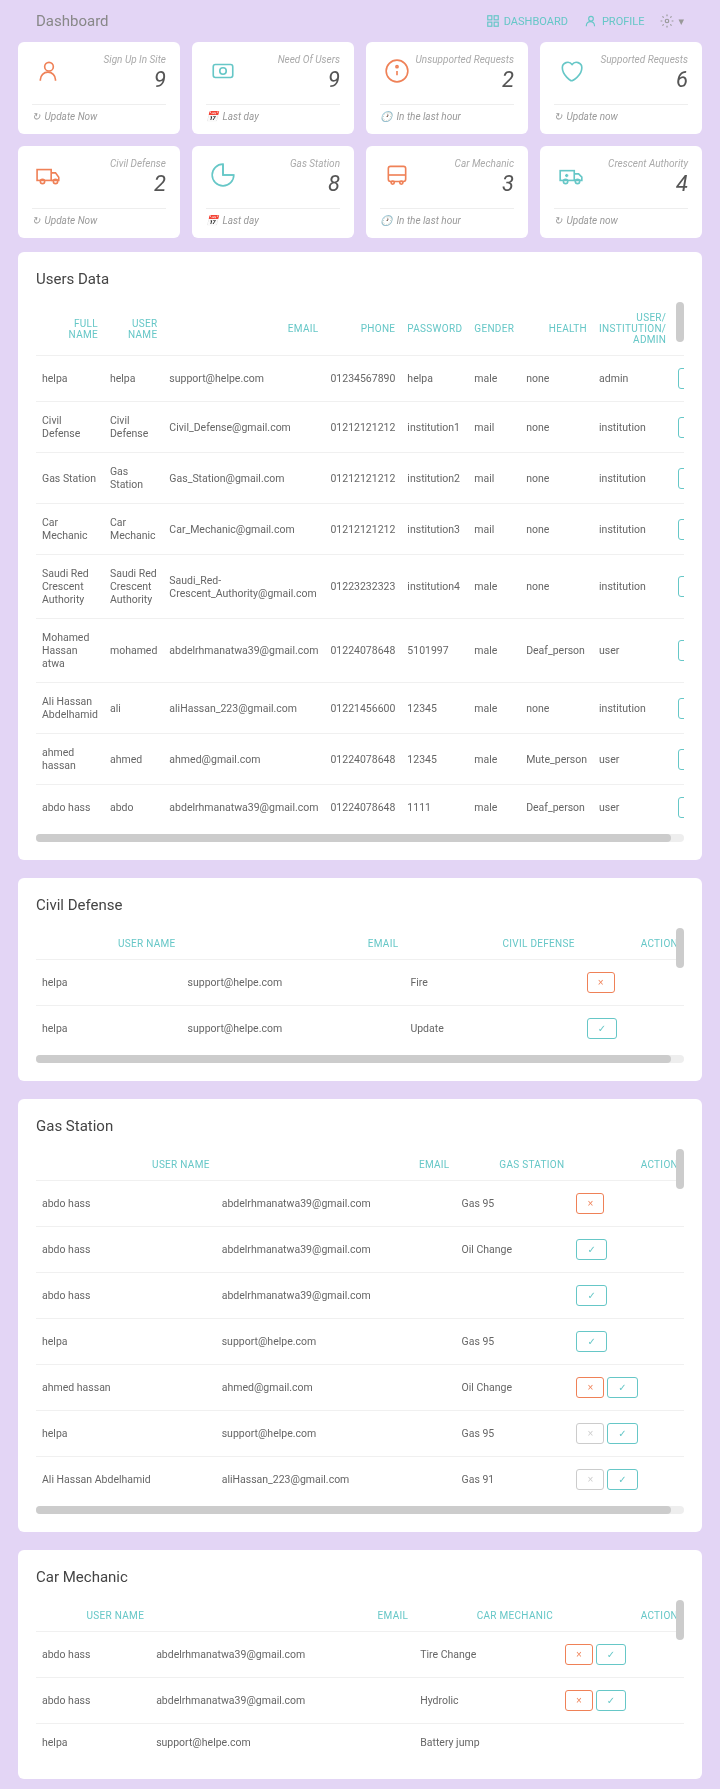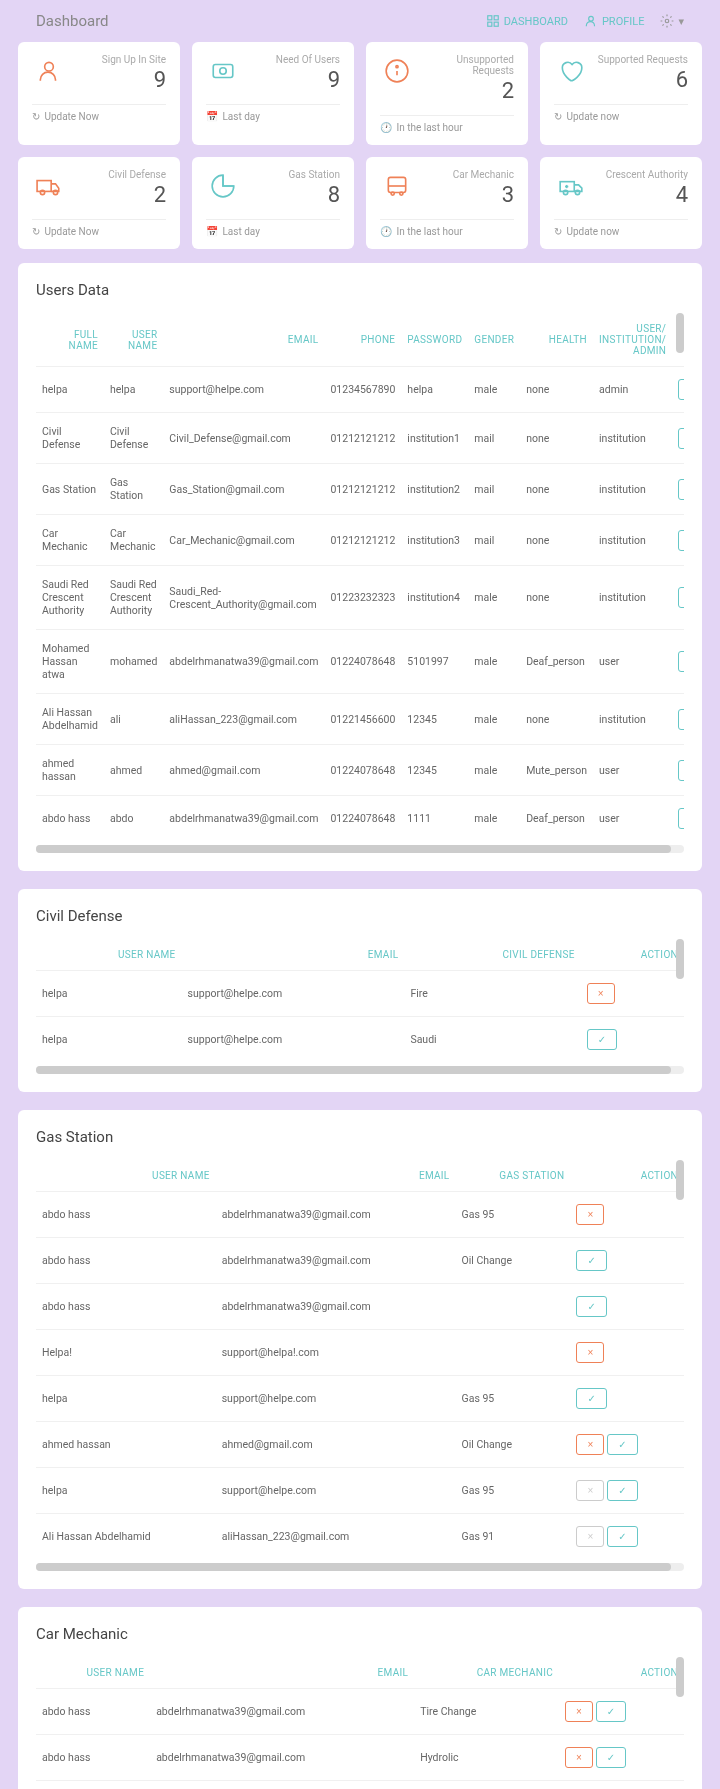--- a/index.html
+++ b/index.html
@@ -4,21 +4,21 @@
 <style>
 * { margin: 0; padding: 0; box-sizing: border-box; }
 body { font-family: -apple-system, BlinkMacSystemFont, "Segoe UI", Roboto, sans-serif; background: #e3d5f5; color: #333; font-size: 12px; }
 .navbar { display: flex; justify-content: space-between; align-items: center; padding: 12px 36px; }
 .navbar-title { color: #888; font-size: 15px; font-weight: 400; }
 .navbar-right { display: flex; gap: 16px; align-items: center; }
 .nav-link { color: #66c7c7; font-size: 11px; text-decoration: none; display: flex; align-items: center; gap: 4px; }
 .nav-link svg { width: 14px; height: 14px; }
 .gear { color: #999; }
 .container { padding: 0 18px 18px; }
-.cards { display: grid; grid-template-columns: repeat(4, 1fr); gap: 12px; margin-bottom: 14px; }
+.cards { display: grid; grid-template-columns: repeat(4, 1fr); gap: 12px; margin-bottom: 14px; font-style: italic; }
 .card { background: #fff; border-radius: 6px; padding: 12px 14px; }
 .card-top { display: flex; justify-content: space-between; align-items: flex-start; }
 .card-icon { width: 34px; height: 34px; display: flex; align-items: center; justify-content: center; }
 .card-icon svg { width: 26px; height: 26px; }
 .card-right { text-align: right; }
 .card-label { color: #aaa; font-size: 10px; }
 .card-value { font-size: 22px; color: #555; margin-top: 2px; }
 .card-footer { border-top: 1px solid #eee; margin-top: 12px; padding-top: 6px; color: #999; font-size: 10px; display: flex; align-items: center; gap: 4px; }
 .panel { background: #fff; border-radius: 6px; padding: 18px; margin-bottom: 18px; }
 .panel-title { font-size: 15px; color: #444; margin-bottom: 14px; font-weight: 400; }
@@ -338,21 +338,21 @@
           <tbody>
             <tr>
               <td>helpa</td>
               <td>support@helpe.com</td>
               <td>Fire</td>
               <td><button class="btn-sm btn-orange">×</button></td>
             </tr>
             <tr>
               <td>helpa</td>
               <td>support@helpe.com</td>
-              <td>Saudi</td>
+              <td>Update</td>
               <td><button class="btn-sm btn-teal">✓</button></td>
             </tr>
           </tbody>
         </table>
         <div class="scroll-v"></div>
       </div>
     <div class="scrollbar-x"></div>
   </div>
   <div class="panel">
     <div class="panel-title">Gas Station</div>
@@ -379,26 +379,20 @@
               <td>Oil Change</td>
               <td><button class="btn-sm btn-teal">✓</button></td>
             </tr>
             <tr>
               <td>abdo hass</td>
               <td>abdelrhmanatwa39@gmail.com</td>
               <td></td>
               <td><button class="btn-sm btn-teal">✓</button></td>
             </tr>
             <tr>
-              <td>Helpa!</td>
-              <td>support@helpa!.com</td>
-              <td></td>
-              <td><button class="btn-sm btn-orange">×</button></td>
-            </tr>
-            <tr>
               <td>helpa</td>
               <td>support@helpe.com</td>
               <td>Gas 95</td>
               <td><button class="btn-sm btn-teal">✓</button></td>
             </tr>
             <tr>
               <td>ahmed hassan</td>
               <td>ahmed@gmail.com</td>
               <td>Oil Change</td>
               <td><button class="btn-sm btn-orange">×</button><button class="btn-sm btn-teal">✓</button></td>

